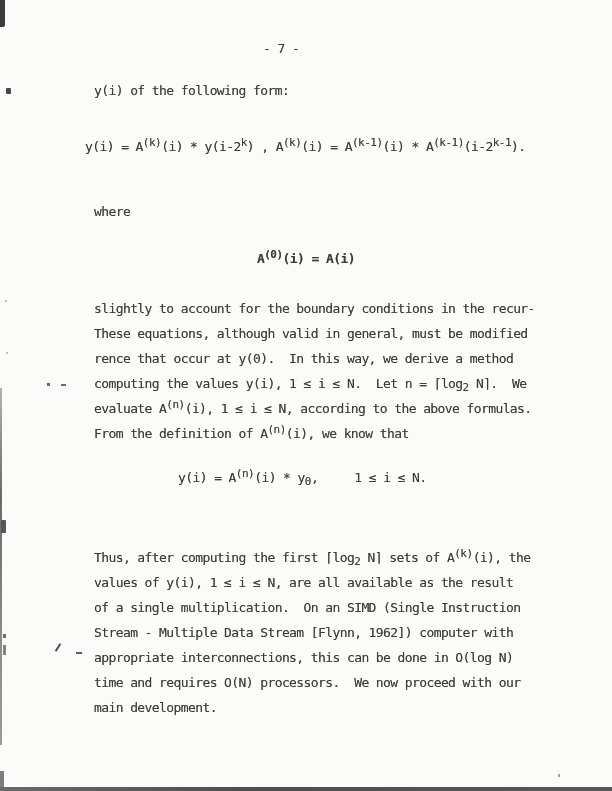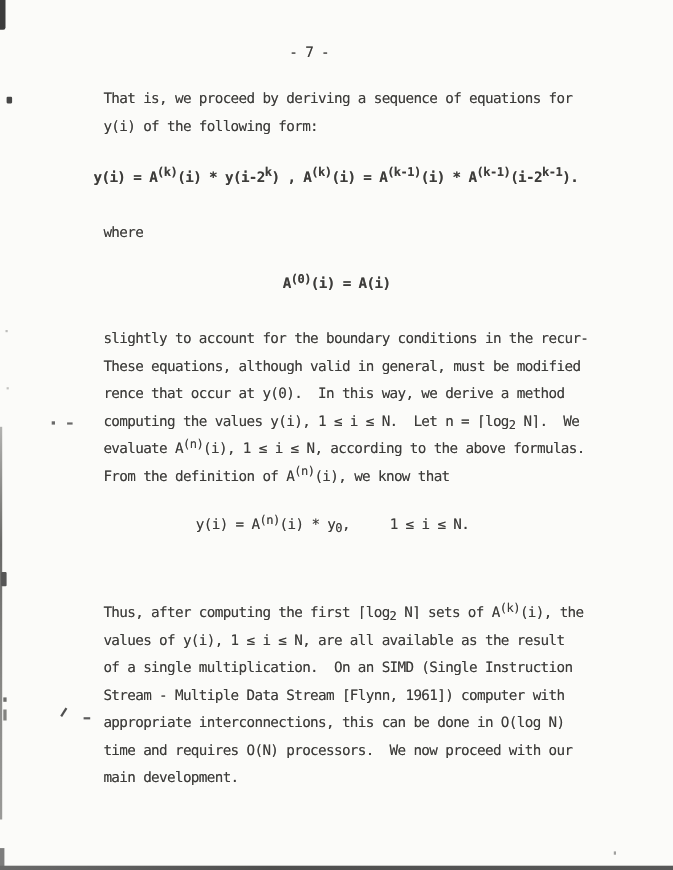--- a/index.html
+++ b/index.html
@@ -18,21 +18,21 @@
     line-height:25px;
     letter-spacing:-0.6px;
     text-shadow:0 0 0.5px rgba(61,60,58,0.55);
   }
   sup{font-size:11px;line-height:0;vertical-align:5px;letter-spacing:-0.5px;}
   sub{font-size:11px;line-height:0;vertical-align:-3px;letter-spacing:-0.5px;}
 
   
   #page-number{left:263px;top:36px;}
   #para1{left:94px;top:78px;}
-  #eq1{left:85px;top:149px;font-weight:bold;}
+  #eq1{left:85px;top:134px;}
   #where-label{left:94px;top:199px;}
   #eq2{left:257px;top:246px;font-weight:bold;}
   #para2{left:94px;top:296px;}
   #eq3{left:178px;top:465px;}
   #para3{left:94px;top:513px;margin-top:32px;}
 
   
   .artifact{position:absolute;}
   #corner-mark{left:0;top:0;width:5px;height:27px;background:#3c3c3c;border-radius:0 0 2px 0;}
   #speck-a{left:6px;top:88px;width:5px;height:6px;background:#474747;border-radius:1px;}
@@ -51,21 +51,20 @@
   #bottom-bar{left:0;top:787px;width:612px;height:4px;background:linear-gradient(to right,#6a6a6a,#4e4e4e 40%,#585858);}
 </style>
 </head>
 <body>
 
 <div class="page">
 
   <div id="page-number" class="block tline">- 7 -</div>
 
   <div id="para1" class="block">
-      <div class="tline">That is, we proceed by deriving a sequence of equations for</div>
       <div class="tline">y(i) of the following form:</div>
     </div>
 
   <div id="eq1" class="block">
       <div class="tline">y(i) = A<sup>(k)</sup>(i) * y(i-2<sup>k</sup>) , A<sup>(k)</sup>(i) = A<sup>(k-1)</sup>(i) * A<sup>(k-1)</sup>(i-2<sup>k-1</sup>).</div>
     </div>
 
   <div id="where-label" class="block">
       <div class="tline">where</div>
     </div>
@@ -84,21 +83,21 @@
     </div>
 
   <div id="eq3" class="block">
       <div class="tline">y(i) = A<sup>(n)</sup>(i) * y<sub>0</sub>,     1 ≤ i ≤ N.</div>
     </div>
 
   <div id="para3" class="block">
       <div class="tline">Thus, after computing the first ⌈log<sub>2</sub> N⌉ sets of A<sup>(k)</sup>(i), the</div>
       <div class="tline">values of y(i), 1 ≤ i ≤ N, are all available as the result</div>
       <div class="tline">of a single multiplication.  On an SIMD (Single Instruction</div>
-      <div class="tline">Stream - Multiple Data Stream [Flynn, 1961]) computer with</div>
+      <div class="tline">Stream - Multiple Data Stream [Flynn, 1962]) computer with</div>
       <div class="tline">appropriate interconnections, this can be done in O(log N)</div>
       <div class="tline">time and requires O(N) processors.  We now proceed with our</div>
       <div class="tline">main development.</div>
     </div>
 
   <div id="corner-mark" class="artifact"></div>
   <div id="speck-a" class="artifact"></div>
   <div id="speck-b" class="artifact"></div>
   <div id="speck-c" class="artifact"></div>
   <div id="dot-pair-1" class="artifact"></div>

